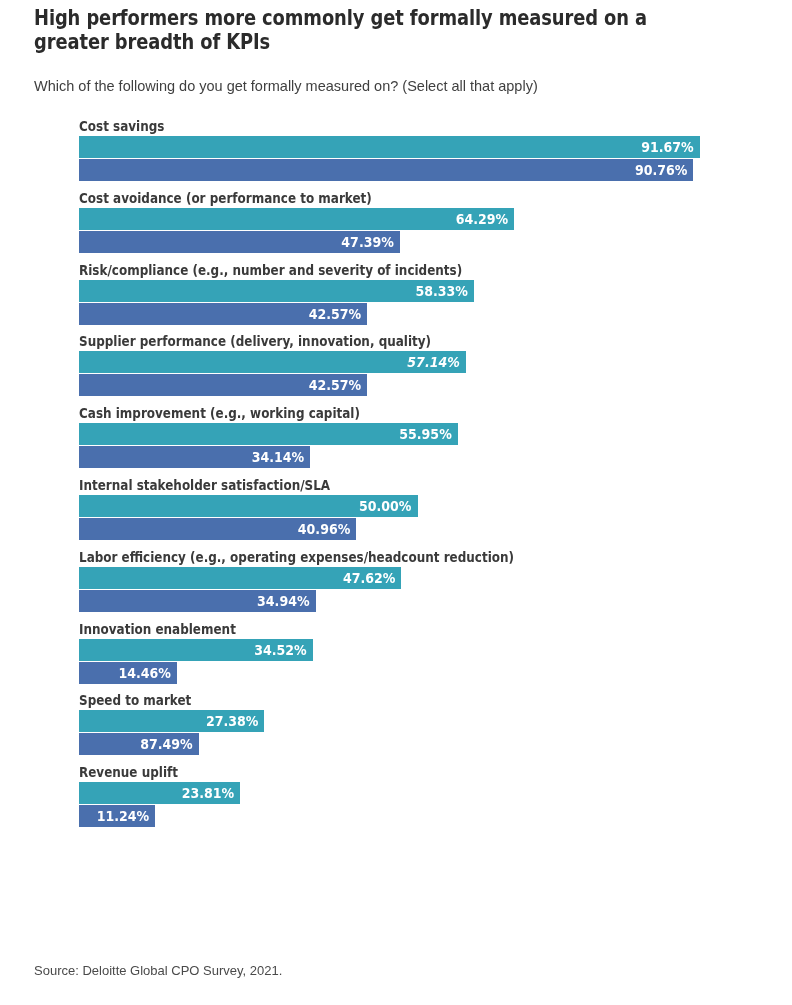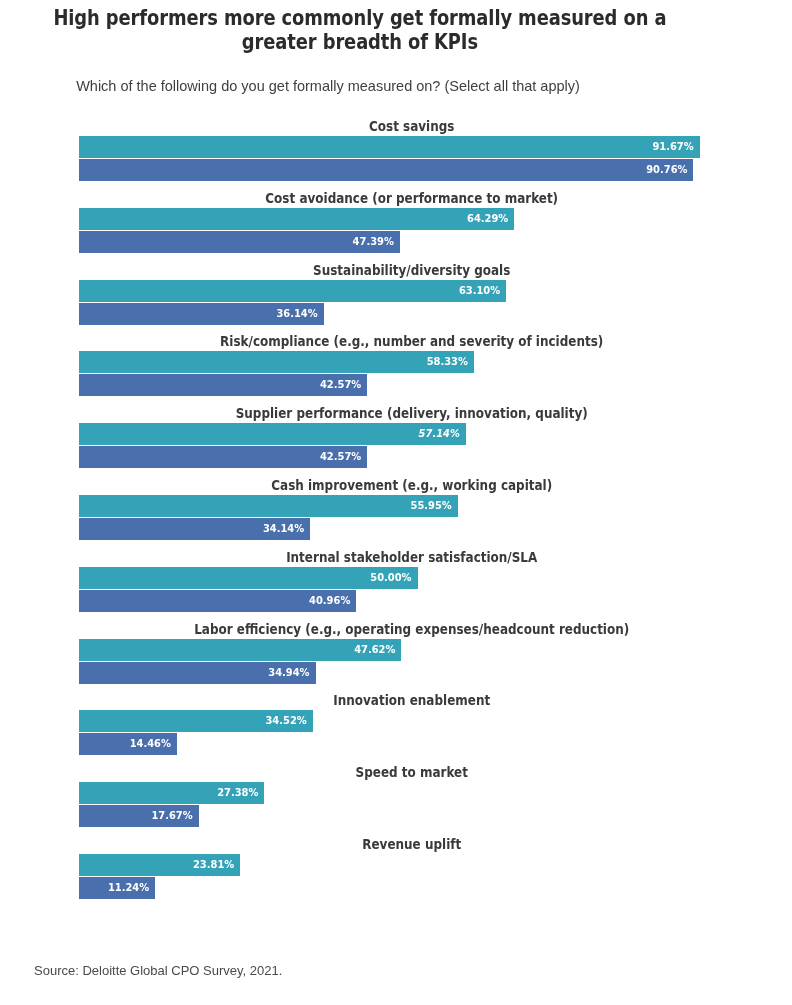--- a/index.html
+++ b/index.html
@@ -13,21 +13,20 @@
     font-family: "Liberation Sans", sans-serif;
     color: #2b2b2b;
     overflow: hidden;
   }
   .page {
     position: relative;
     width: 656px;
     height: 1005px;
     box-sizing: border-box;
     padding: 0 34px;
-    text-align: center;
   }
   
   .chart-title {
     font-family: "Liberation Sans Narrow", "DejaVu Sans Condensed", "Liberation Sans", sans-serif;
     font-weight: bold;
     font-size: 20.5px;
     line-height: 24px;
     letter-spacing: -0.1px;
     color: #2b2b2b;
     margin: 0;
@@ -108,21 +107,21 @@
     top: 0;
     height: 22px;
     box-sizing: border-box;
     display: flex;
     align-items: center;
     justify-content: flex-end;
   }
   .bar-value {
     font-family: "Liberation Sans Narrow", "DejaVu Sans Condensed", "Liberation Sans", sans-serif;
     font-weight: bold;
-    font-size: 11px;
+    font-size: 14px;
     color: #ffffff;
     padding-right: 6px;
     white-space: nowrap;
     line-height: 22px;
   }
   
   .source {
     position: absolute;
     left: 34px;
     bottom: 26px;
@@ -165,35 +164,20 @@
             </div>
           </div>
           <div class="bar-row">
             <div class="bar" style="width: 320.83px; background: rgb(74, 111, 173);">
               <span class="bar-value">47.39%</span>
             </div>
           </div>
         </div>
       </div>
       <div class="group">
-        <div class="cat-label">Sustainability/diversity goals</div>
-        <div class="bars">
-          <div class="bar-row">
-            <div class="bar" style="width: 427.187px; background: rgb(53, 163, 183);">
-              <span class="bar-value">63.10%</span>
-            </div>
-          </div>
-          <div class="bar-row">
-            <div class="bar" style="width: 244.668px; background: rgb(74, 111, 173);">
-              <span class="bar-value">36.14%</span>
-            </div>
-          </div>
-        </div>
-      </div>
-      <div class="group">
         <div class="cat-label">Risk/compliance (e.g., number and severity of incidents)</div>
         <div class="bars">
           <div class="bar-row">
             <div class="bar" style="width: 394.894px; background: rgb(53, 163, 183); padding-left: 39px;">
               <span class="bar-value">58.33%</span>
             </div>
           </div>
           <div class="bar-row">
             <div class="bar" style="width: 288.199px; background: rgb(74, 111, 173);">
               <span class="bar-value">42.57%</span>
@@ -279,21 +263,21 @@
       <div class="group">
         <div class="cat-label">Speed to market</div>
         <div class="bars">
           <div class="bar-row">
             <div class="bar" style="width: 185.363px; background: rgb(53, 163, 183);">
               <span class="bar-value">27.38%</span>
             </div>
           </div>
           <div class="bar-row">
             <div class="bar" style="width: 119.626px; background: rgb(74, 111, 173);">
-              <span class="bar-value">17.67%</span>
+              <span class="bar-value">87.49%</span>
             </div>
           </div>
         </div>
       </div>
       <div class="group">
         <div class="cat-label">Revenue uplift</div>
         <div class="bars">
           <div class="bar-row">
             <div class="bar" style="width: 161.194px; background: rgb(53, 163, 183);">
               <span class="bar-value">23.81%</span>

